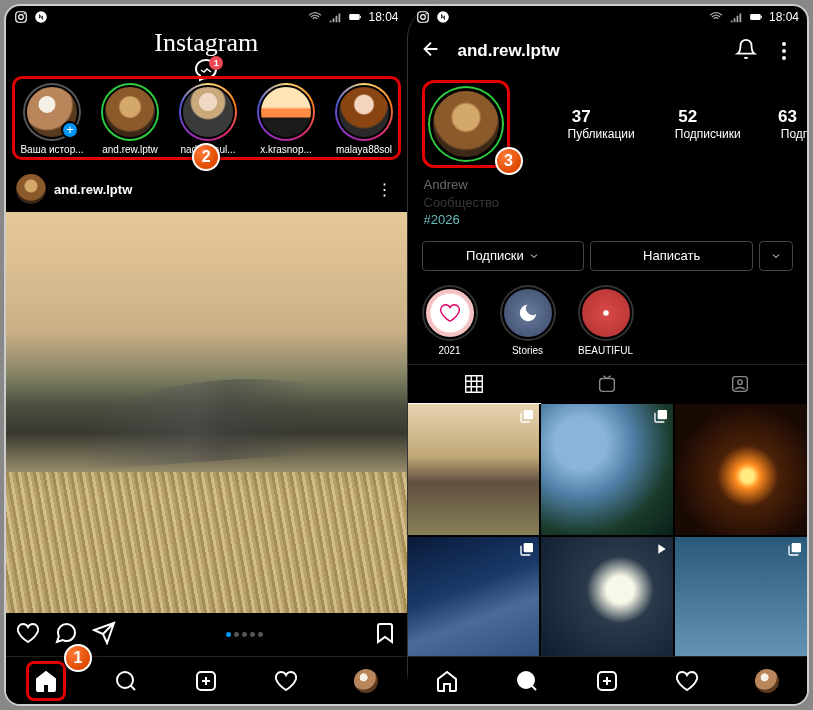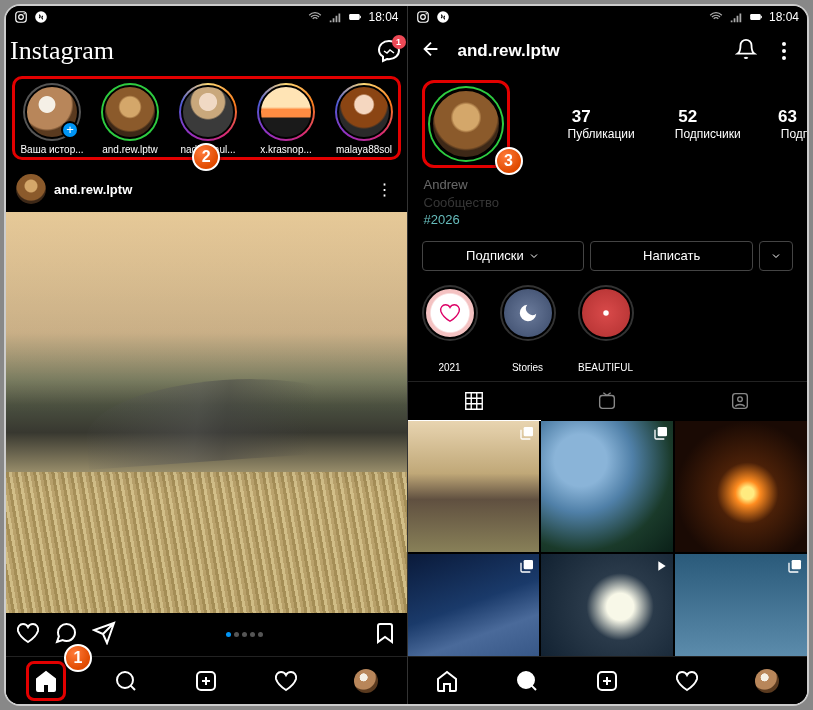--- a/index.html
+++ b/index.html
@@ -21,20 +21,21 @@
     position: relative;
   }
   .phone {
     width: 50%;
     height: 100%;
     background: #000;
     display: flex;
     flex-direction: column;
     position: relative;
     color: #fff;
+    border-radius: 32px;
   }
   .phone + .phone { border-left: 1px solid #333; }
 
   
   .statusbar {
     height: 22px;
     display: flex;
     align-items: center;
     justify-content: space-between;
     padding: 0 8px;
@@ -45,20 +46,21 @@
   .sb-icon { width: 14px; height: 14px; display: inline-flex; align-items: center; justify-content: center; }
   .sb-icon svg { width: 14px; height: 14px; fill: #fff; }
 
   
   .header {
     height: 46px;
     display: flex;
     align-items: center;
     justify-content: space-between;
     padding: 0 4px;
+    flex-direction: column;
   }
   .logo {
     font-family: 'Brush Script MT', cursive;
     font-size: 26px;
     font-weight: 500;
     color: #fff;
   }
   .msg-btn { position: relative; width: 28px; height: 28px; display:flex; align-items:center; justify-content:center; }
   .msg-btn svg { width: 24px; height: 24px; stroke:#fff; fill:none; stroke-width:2; }
   .badge {
@@ -253,21 +255,21 @@
     border-radius: 4px;
     display:flex; align-items:center; justify-content:center;
     font-size: 13px; color:#fff;
     gap: 4px;
   }
   .pbtn.small { flex: 0 0 34px; }
   .pbtn svg { width:12px; height:12px; stroke:#fff; fill:none; stroke-width:2; }
 
   
   .highlights { display:flex; padding: 4px 10px 8px; gap: 14px; }
-  .hl { width: 64px; display:flex; flex-direction:column; align-items:center; gap:21px; }
+  .hl { width: 64px; display:flex; flex-direction:column; align-items:center; gap:4px; }
   .hl-ring {
     width: 56px; height: 56px; border-radius:50%;
     padding: 2px;
     background: #333;
   }
   .hl-av {
     width:100%; height:100%;
     border-radius:50%;
     border: 2px solid #000;
     display:flex; align-items:center; justify-content:center;

